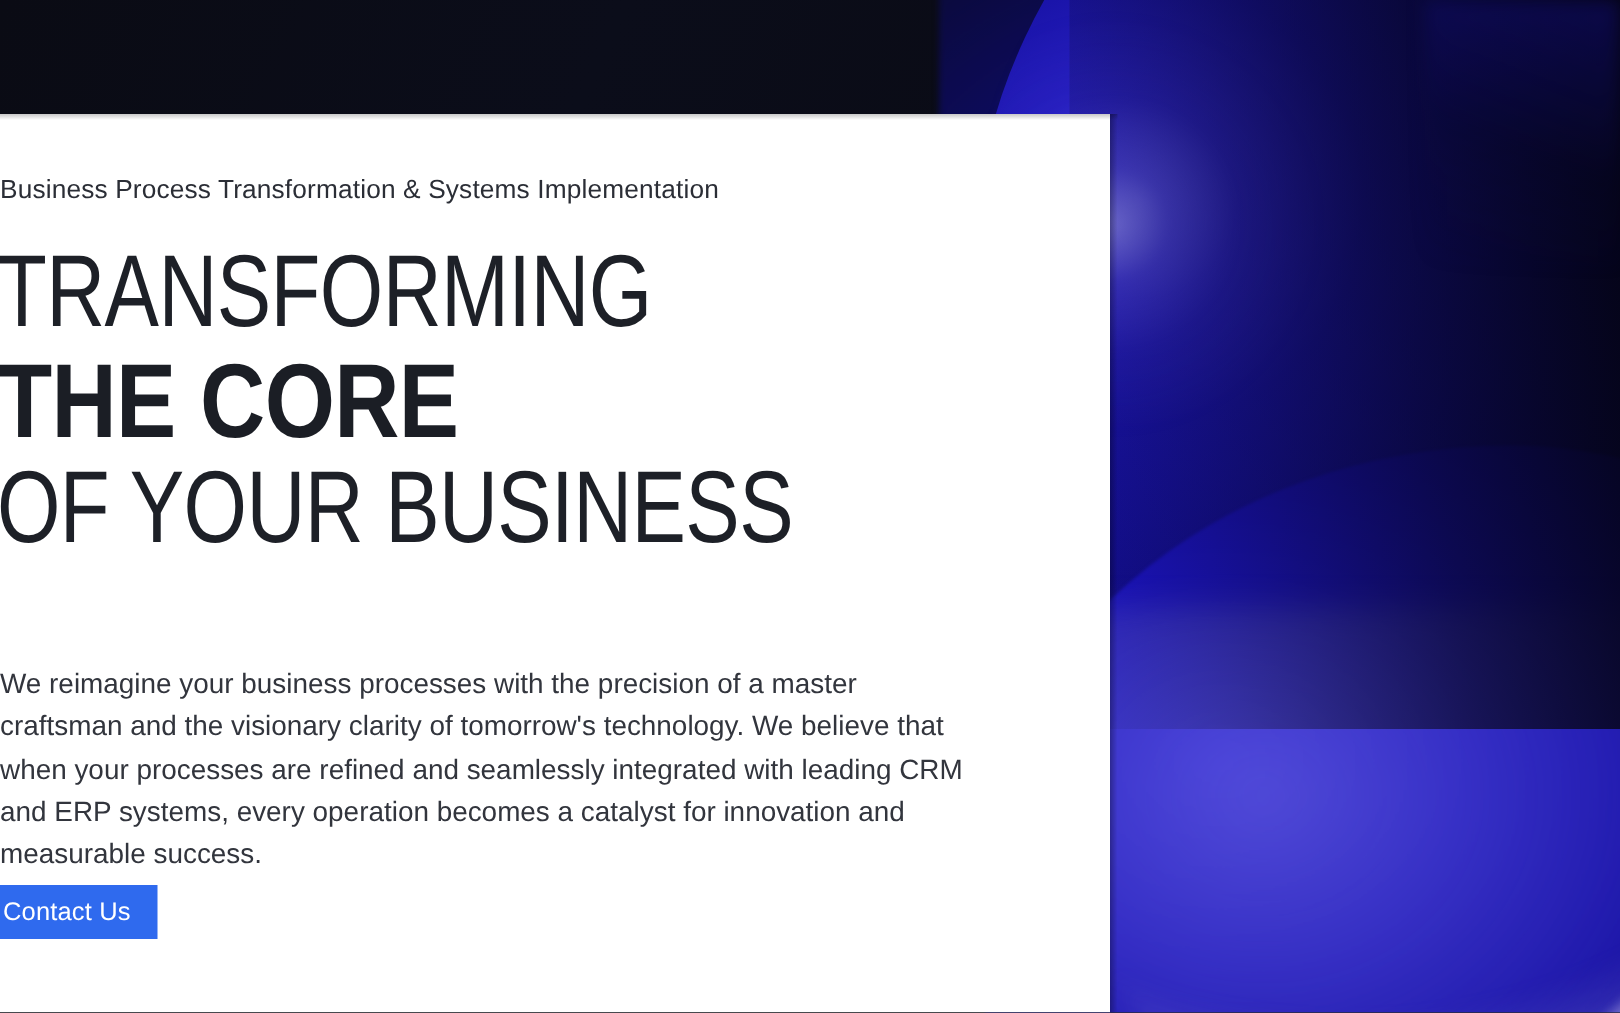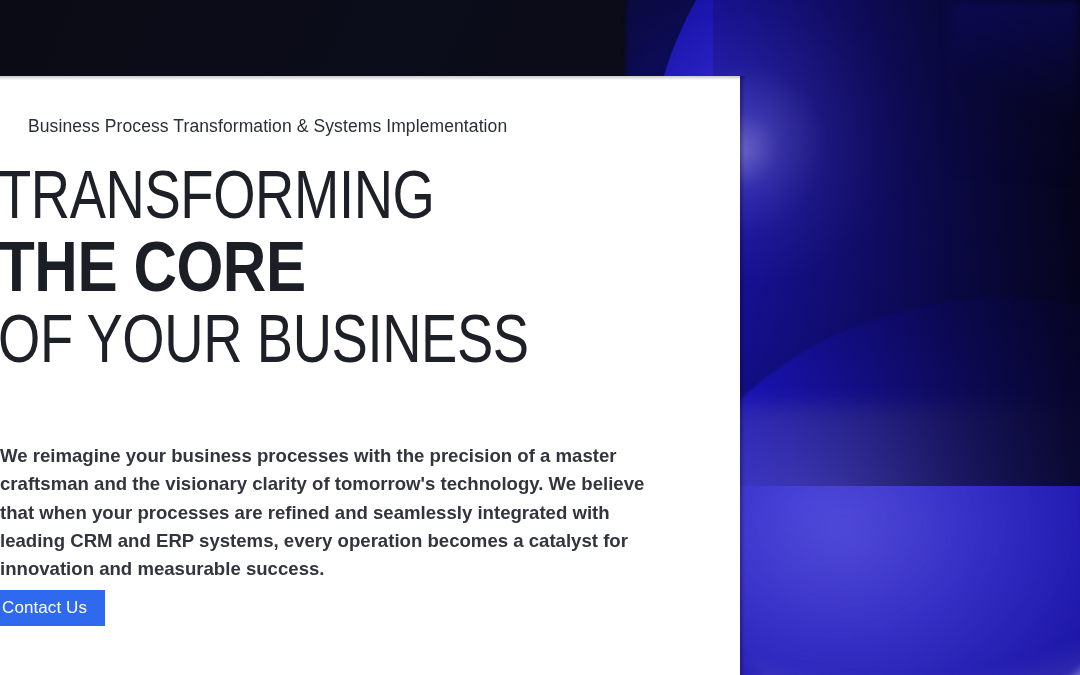--- a/index.html
+++ b/index.html
@@ -228,21 +228,20 @@
 
   .eyebrow {
     position:absolute;
     left:14px;
     top:40px;
     font-size:17.5px;
     font-weight:500;
     color:#2b2e36;
     letter-spacing:0.1px;
     white-space:nowrap;
-    padding-left:28px;
   }
 
   .headline {
     position:absolute;
     left:12px;
     top:86px;
     width:720px;
   }
 
   .hl-line {
@@ -273,21 +272,21 @@
   }
 
   .paragraph {
     position:absolute;
     left:14px;
     top:366px;
     width:650px;
     font-size:18.6px;
     line-height:1.52;
     color:#32353d;
-    font-weight:700;
+    font-weight:400;
   }
 
   .cta {
     position:absolute;
     left:0px;
     top:514px;
     display:inline-flex;
     align-items:center;
     justify-content:center;
     height:36px;

